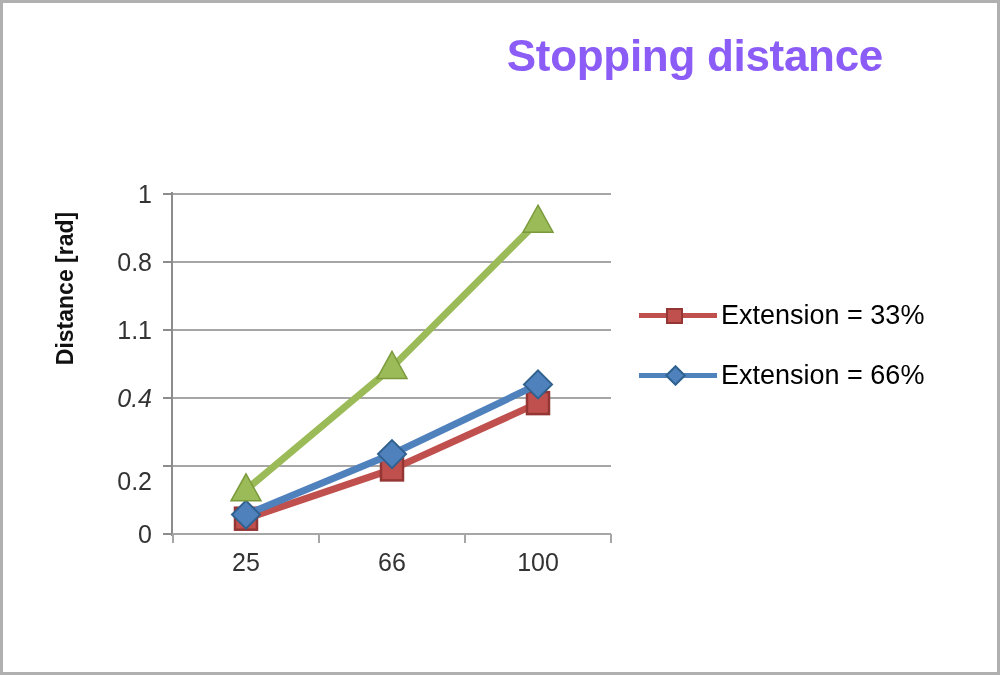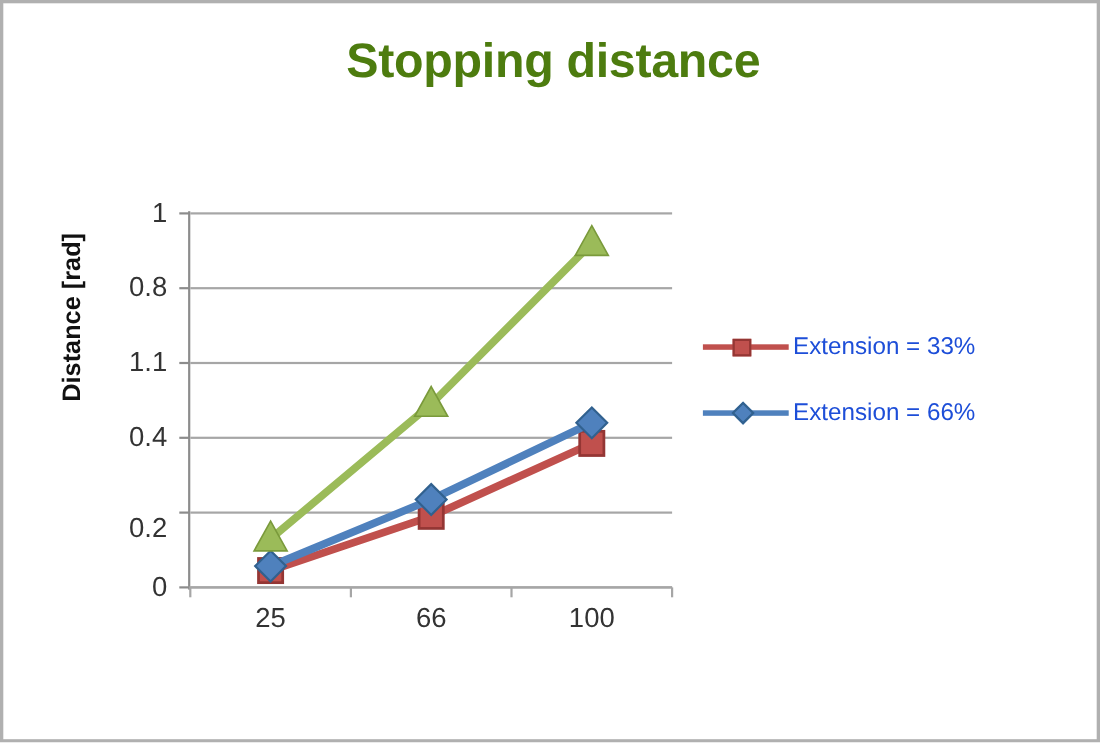--- a/index.html
+++ b/index.html
@@ -18,25 +18,25 @@
     box-sizing: border-box;
     border: 3px solid #b0b0b0;
     overflow: hidden;
   }
   
   .chart-title {
     position: absolute;
     left: 120px;
     top: 26px;
     width: 760px;
-    text-align: center;
+    text-align: right;
     font-weight: bold;
     font-size: 44px;
     line-height: 1.22;
-    color: #4d7c0f;
+    color: #8b5cf6;
     letter-spacing: -0.3px;
   }
   .chart-title .line2 {
     display: block;
     font-size: 41px;
   }
   
   .y-axis-title {
     position: absolute;
     left: -38px;
@@ -176,22 +176,22 @@
   .legend-swatch .lg-mark.triangle {
     background: none !important;
     width: 0;
     height: 0;
     border-left: 10px solid transparent;
     border-right: 10px solid transparent;
     left: 26px;
     top: 8px;
   }
   .legend-label {
-    font-size: 22px;
-    color: #1d4ed8;
+    font-size: 27px;
+    color: #000000;
     white-space: nowrap;
     padding-left: 4px;
   }
 </style>
 </head>
 <body>
 
 <div id="screenshot">
 
   <div class="chart-title">
@@ -203,21 +203,21 @@
 
   <div class="axis-line-y"></div>
   <div class="axis-line-x"></div>
 
   <div id="y-axis-ticks">
       <div class="y-tick" style="top: 530px;"></div>
       <div class="y-tick-label" style="top: 531px;">0</div>
       <div class="y-tick" style="top: 462px;"></div>
       <div class="y-tick-label" style="top: 478px;">0.2</div>
       <div class="y-tick" style="top: 394px;"></div>
-      <div class="y-tick-label" style="top: 395px;">0.4</div>
+      <div class="y-tick-label" style="top: 395px; font-style: italic;">0.4</div>
       <div class="y-tick" style="top: 326px;"></div>
       <div class="y-tick-label" style="top: 327px;">1.1</div>
       <div class="y-tick" style="top: 258px;"></div>
       <div class="y-tick-label" style="top: 259px;">0.8</div>
       <div class="y-tick" style="top: 190px;"></div>
       <div class="y-tick-label" style="top: 191px;">1</div>
     </div>
   <div id="x-axis-ticks">
       <div class="x-tick" style="left: 169px;"></div>
       <div class="x-tick" style="left: 315px;"></div>

